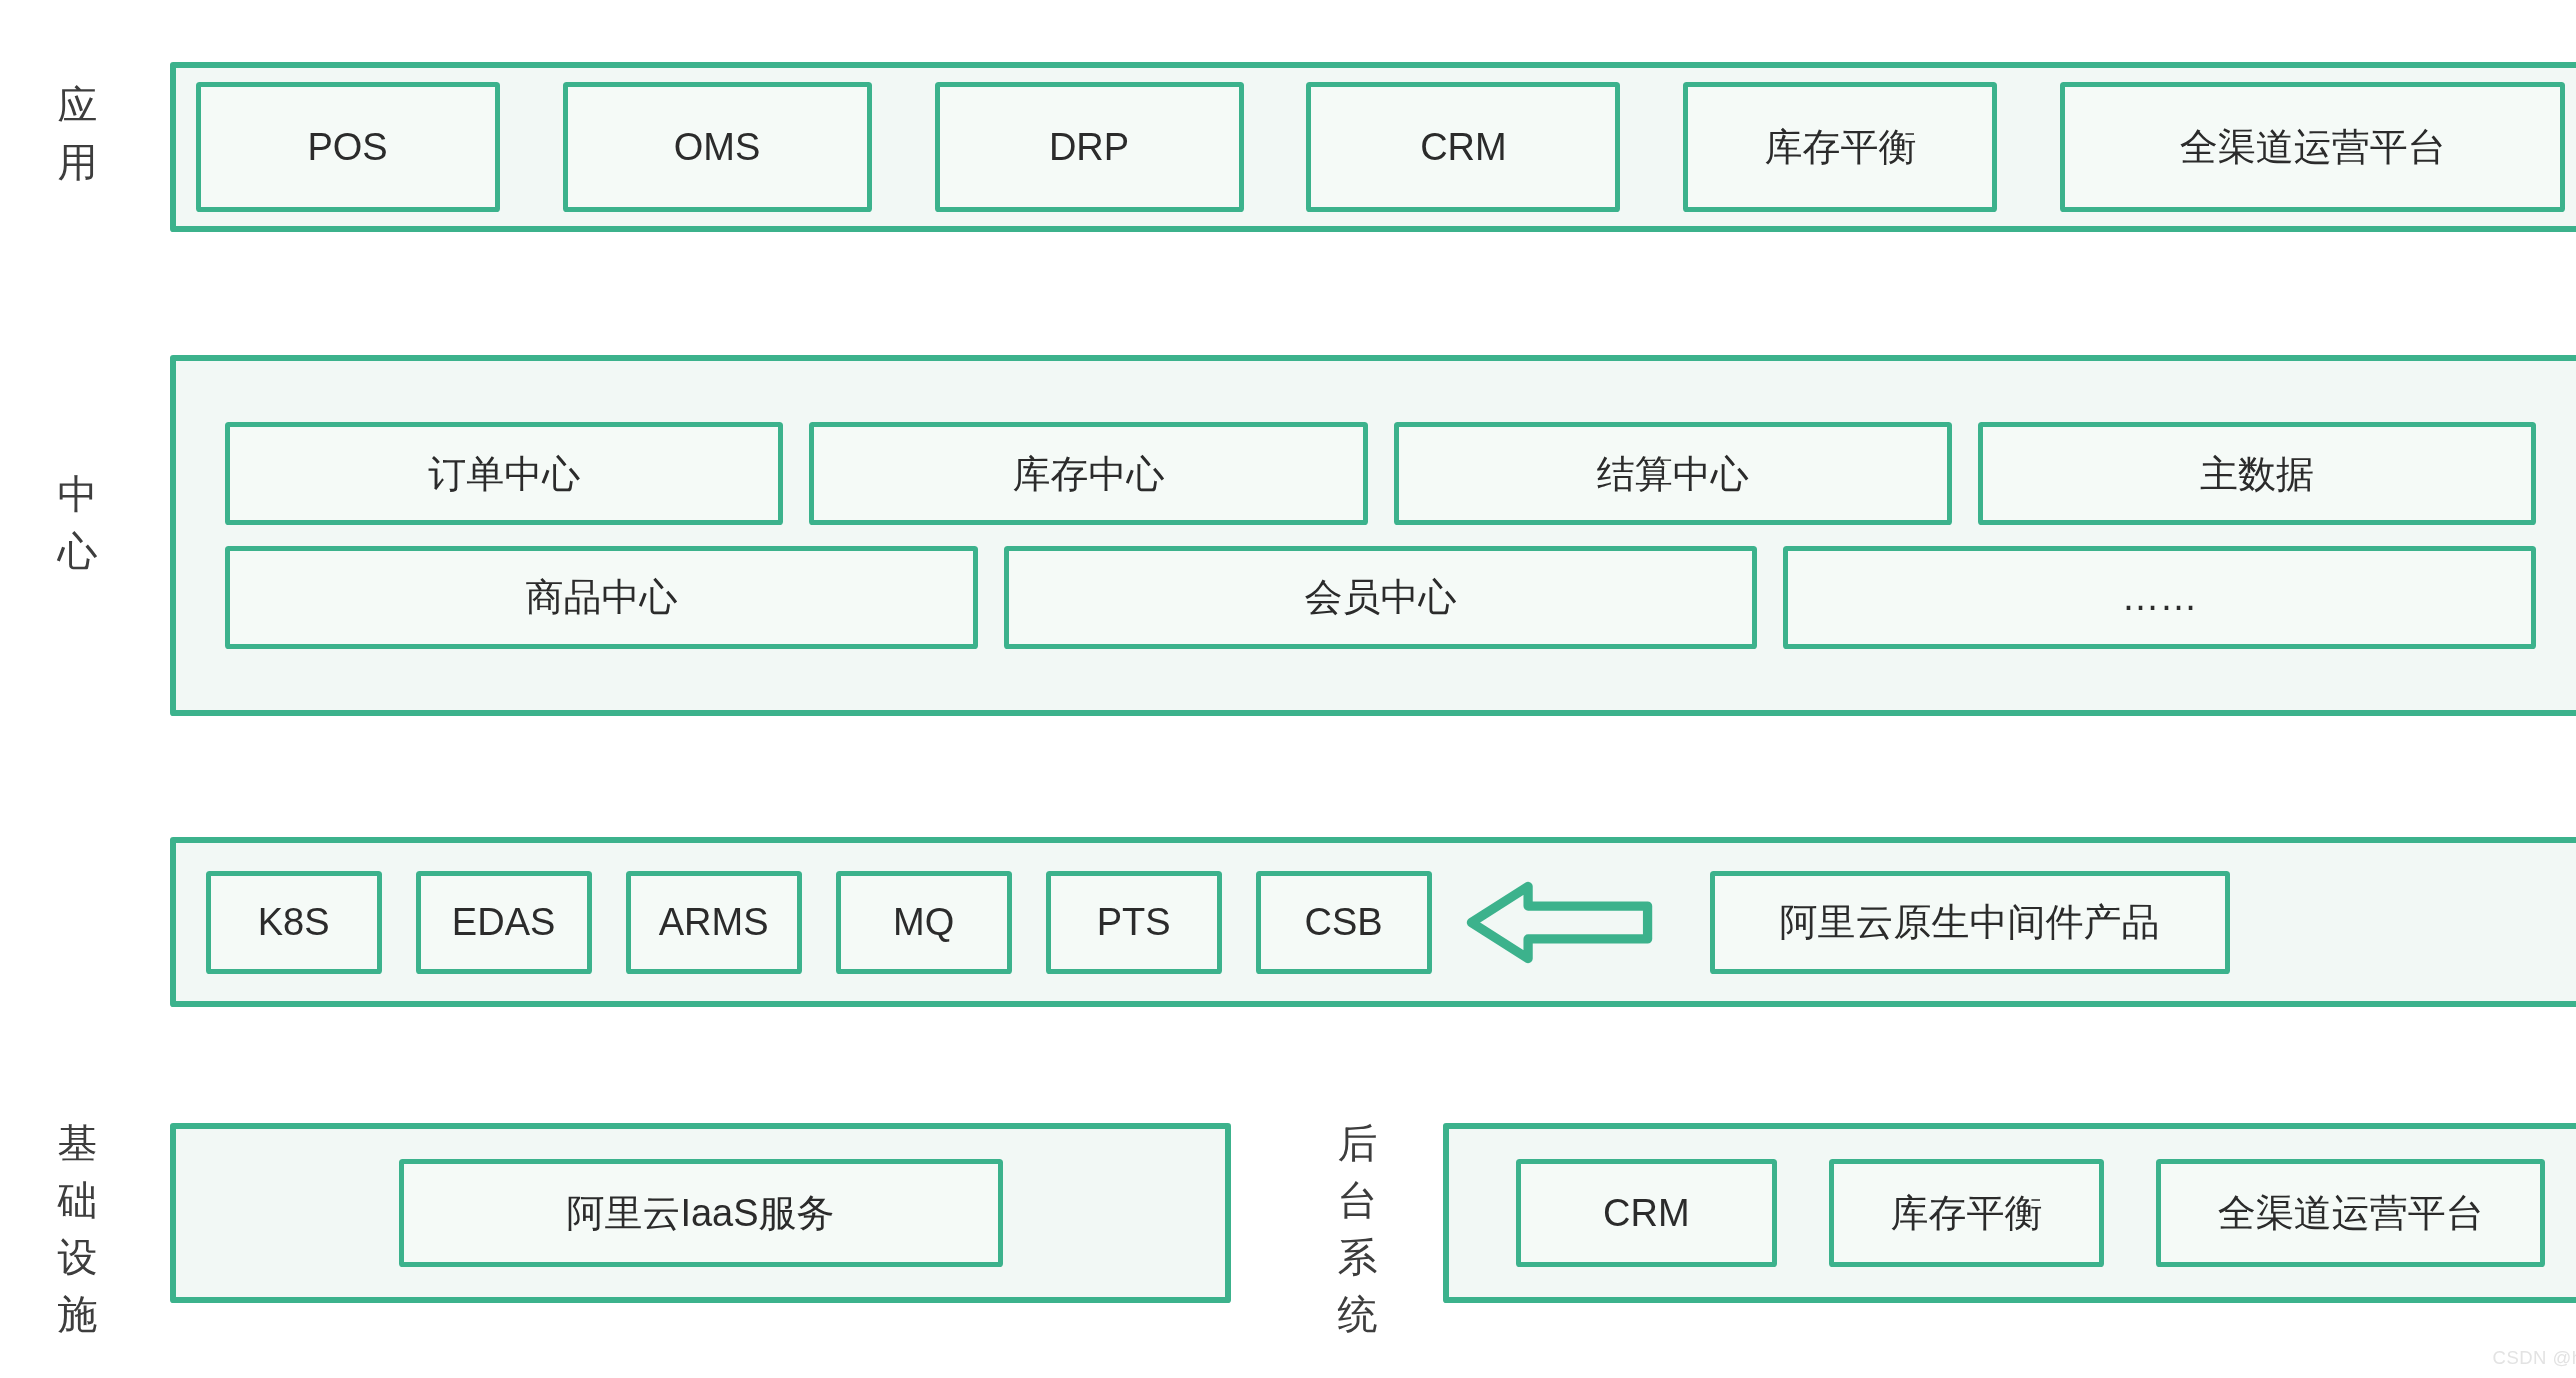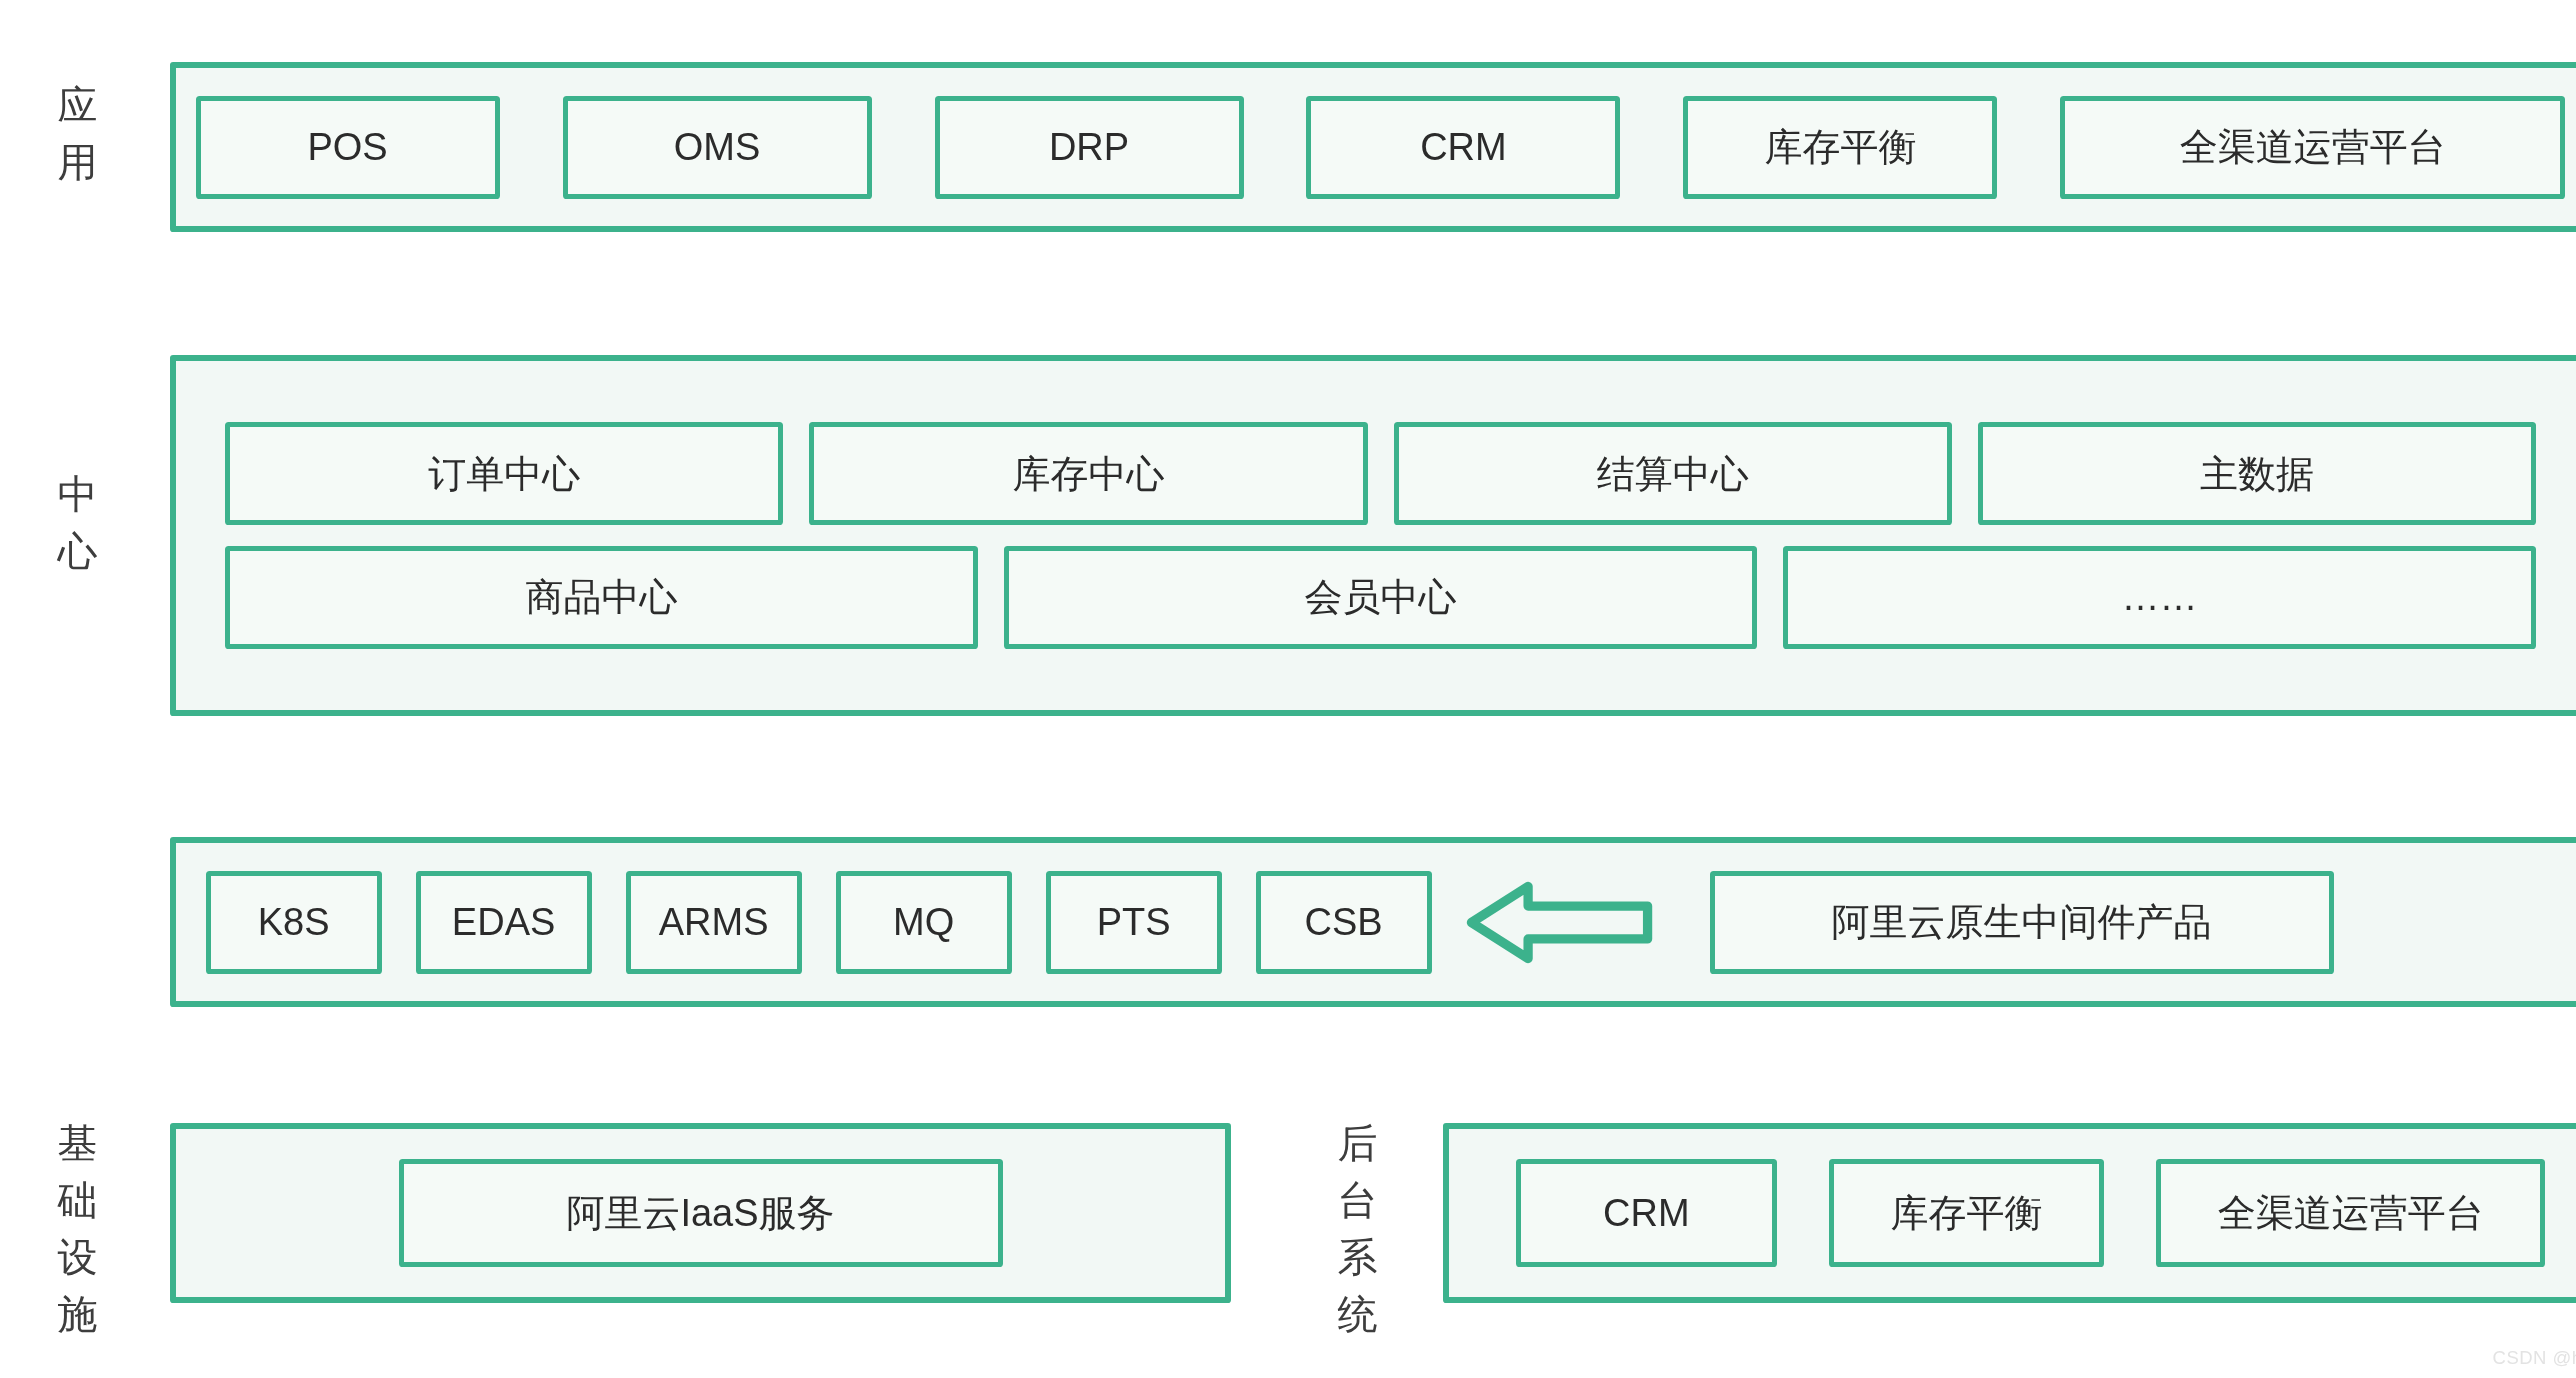--- a/index.html
+++ b/index.html
@@ -60,21 +60,21 @@
     white-space: nowrap;
   }
 
   
   #tier-app-label { left: 31px;  top: 77px;  width: 93px; height: 113px; }
   #band-app {
     left: 170px; top: 62px; width: 2421px; height: 170px;
     padding: 0 19.6px;
     justify-content: space-between;
   }
-  #band-app .node { height: 103px; }
+  #band-app .node { height: 130px; }
   #band-app .node.sz-s  { width: 304px; }
   #band-app .node.sz-m  { width: 309px; }
   #band-app .node.sz-l  { width: 314px; }
   #band-app .node.sz-xl { width: 505px; }
 
   
   #tier-center-label { left: 31px; top: 466px; width: 93px; height: 113px; }
   #band-center {
     left: 170px; top: 355px; width: 2421px; height: 361px;
     flex-direction: column;
@@ -92,21 +92,21 @@
   .center-row .node { flex: 1 1 0; height: 103px; }
 
   
   #band-mw {
     left: 170px; top: 837px; width: 2421px; height: 170px;
     padding: 0 19.6px;
     justify-content: flex-start;
     gap: 24px;
   }
   #band-mw .node { height: 103px; width: 176px; margin-left: 10px; }
-  #band-mw .node.wide { width: 624px; margin-left: 24px; }
+  #band-mw .node.wide { width: 520px; margin-left: 24px; }
 
   .arrow-wrap {
     width: 206px;
     height: 103px;
     display: flex;
     align-items: center;
     justify-content: center;
     flex: 0 0 auto;
   }
   .arrow-wrap svg { width: 100%; height: 100%; display: block; }

